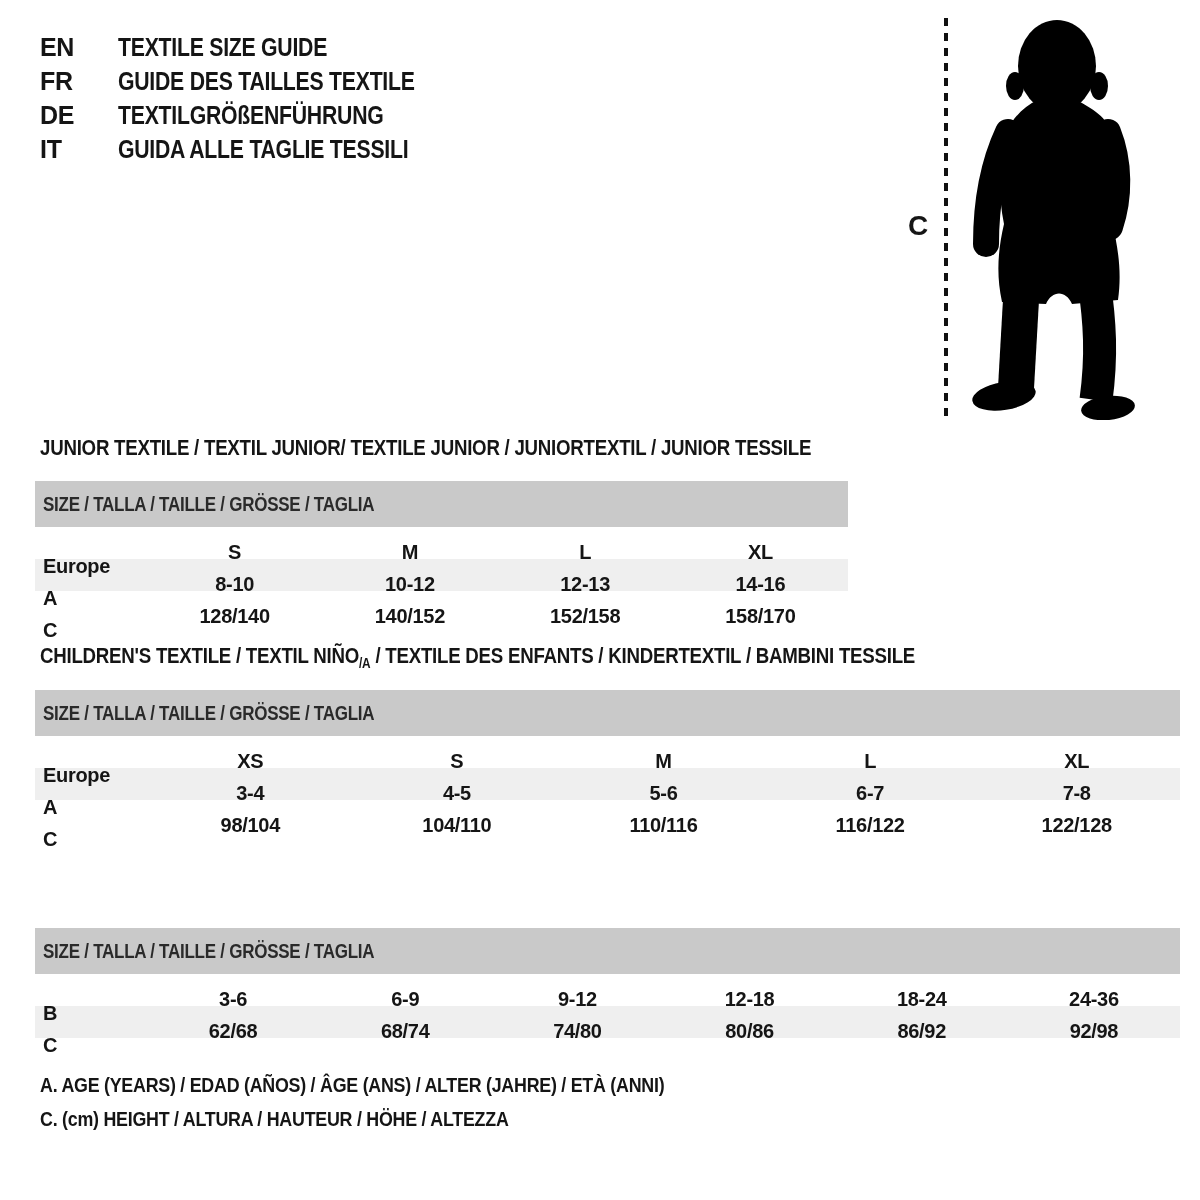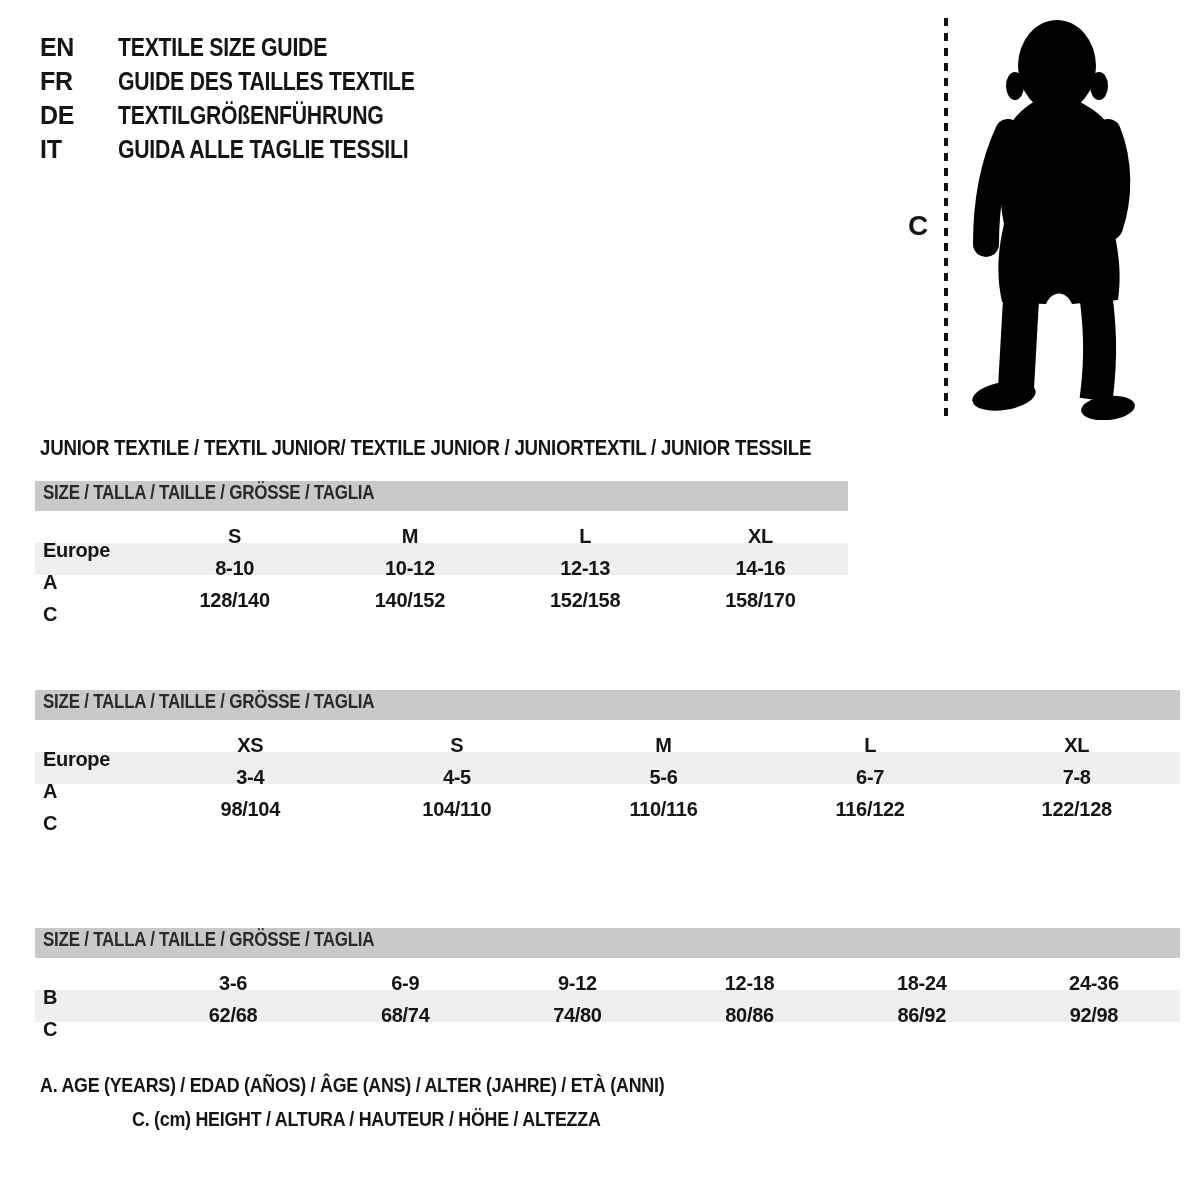--- a/index.html
+++ b/index.html
@@ -24,33 +24,33 @@
   .dash-line{position:absolute;left:52px;top:18px;}
   .silhouette{position:absolute;left:70px;top:14px;}
 
   
   .sec-title{position:absolute;left:40px;font-size:22px;letter-spacing:-0.3px;line-height:24px;}
   .sec-title sub{font-size:14px;}
   .table{position:absolute;left:35px;}
   .t-junior{top:481px;width:813px;}
   .t-children{top:690px;width:1145px;}
   .t-babies{top:928px;width:1145px;}
-  .thead{height:30px;background:#c9c9c9;display:flex;align-items:flex-start;padding-left:8px;
+  .thead{height:46px;background:#c9c9c9;display:flex;align-items:center;padding-left:8px;
          font-size:20px;color:#2a2a2a;letter-spacing:-0.3px;}
   .trow{display:grid;align-items:center;height:32px;font-size:20px;letter-spacing:-0.3px;}
   .t-junior .trow{grid-template-columns:112px repeat(4,1fr);}
   .t-children .trow{grid-template-columns:112px repeat(5,1fr);}
   .t-babies .trow{grid-template-columns:112px repeat(6,1fr);}
   .shaded{background:#efefef;}
   .tlabel{padding-left:8px;text-align:left;margin-top:28px;}
   .tval{text-align:center;}
 
   
   .footnotes{position:absolute;left:40px;top:1068px;}
-  .foot-line{height:34px;display:flex;align-items:center;font-size:21px;letter-spacing:-0.3px;justify-content:center;}
+  .foot-line{height:34px;display:flex;align-items:center;font-size:21px;letter-spacing:-0.3px;}
 </style>
 </head>
 <body>
 
 <div class="canvas">
 
   <div class="lang-block">
     <div class="lang-row">
       <span class="lang-code">EN</span>
       <span class="lang-title"><span class="condensed">TEXTILE SIZE GUIDE</span></span>
@@ -122,20 +122,23 @@
     </div>
     <div class="trow">
       <span class="tlabel">C</span>
       <span class="tval">128/140</span>
       <span class="tval">140/152</span>
       <span class="tval">152/158</span>
       <span class="tval">158/170</span>
     </div>
   </div>
 
+  <div class="sec-title" style="top:644px;">
+    <span class="condensed"><span>CHILDREN'S TEXTILE / TEXTIL NIÑO</span><sub>/A</sub><span> / TEXTILE DES ENFANTS / KINDERTEXTIL / BAMBINI TESSILE</span></span>
+  </div>
   <div class="table t-children">
     <div class="thead">
       <span class="condensed">SIZE / TALLA / TAILLE / GRÖSSE / TAGLIA</span>
     </div>
     <div class="trow">
       <span class="tlabel">Europe</span>
       <span class="tval">XS</span>
       <span class="tval">S</span>
       <span class="tval">M</span>
       <span class="tval">L</span>

